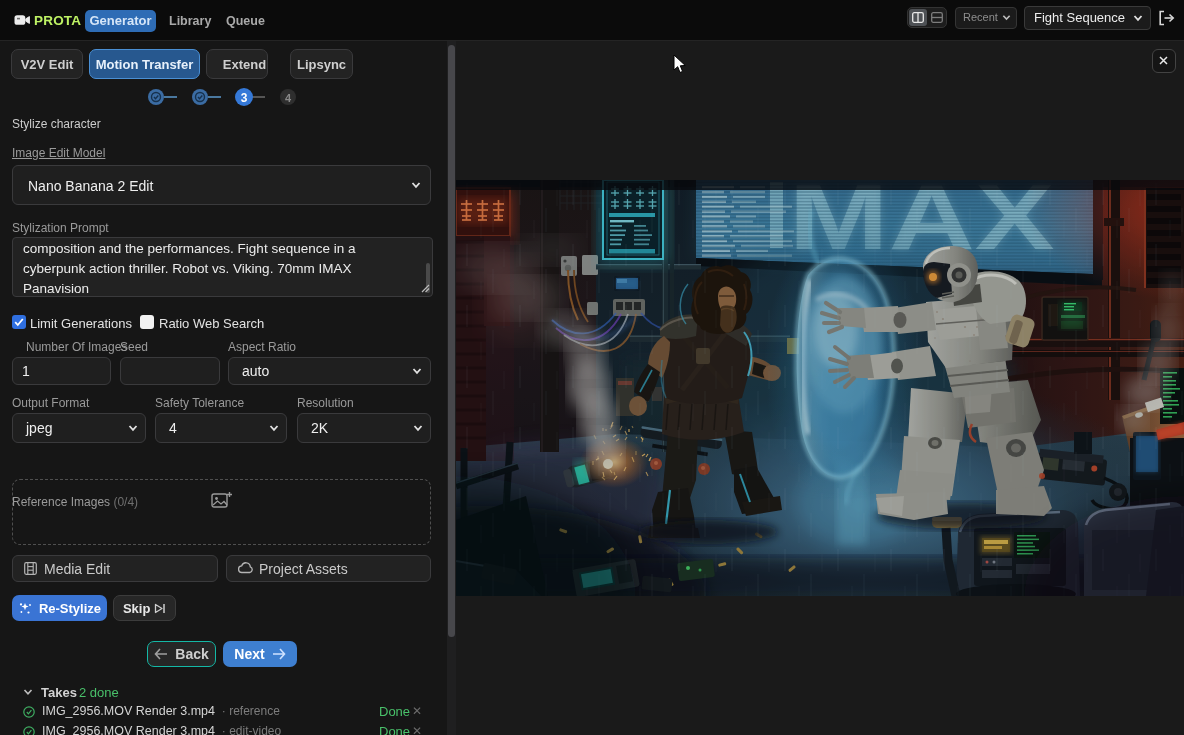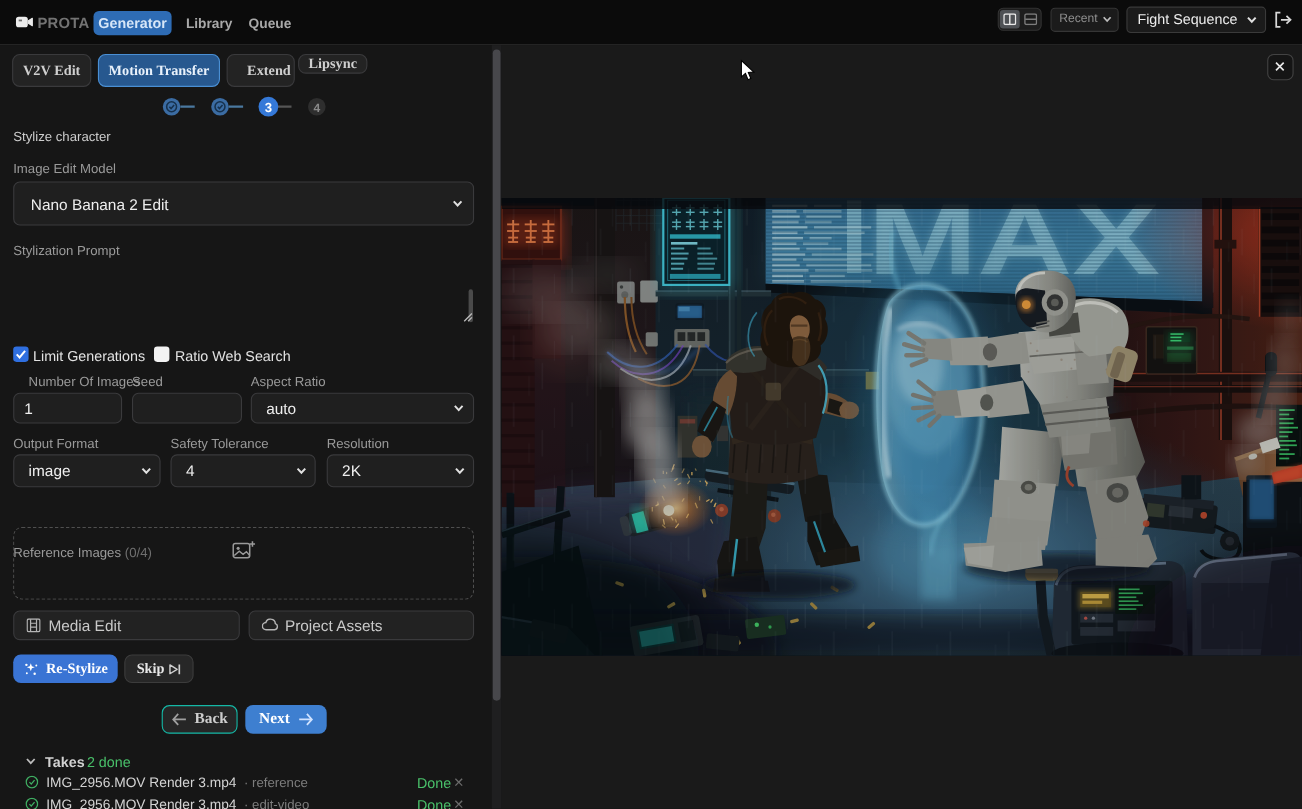--- a/index.html
+++ b/index.html
@@ -8,32 +8,32 @@
   .abs { position:absolute; }
   #nav { position:absolute; left:0; top:0; width:1184px; height:41px; background:#0b0b0b; border-bottom:1px solid #242424; }
   #left { position:absolute; left:0; top:41px; width:447px; height:694px; background:#161616; }
   #lsb { position:absolute; left:447px; top:41px; width:9px; height:694px; background:#1f1f20; }
   #lsb .thumb { position:absolute; left:1px; top:4px; width:7px; height:592px; background:#47474b; border-radius:4px; }
   #right { position:absolute; left:456px; top:41px; width:728px; height:694px; background:#1a1a1a; }
   .lbl { position:absolute; color:#9a9a9a; font-size:12px; }
   .ctl { position:absolute; background:#1f1f1f; border:1px solid #3a3a3c; border-radius:6px; color:#e8e8e8; font-size:13px; }
   .chev { position:absolute; width:10px; height:10px; }
   .btn { position:absolute; border-radius:7px; font-weight:bold; font-size:13px;
-     display:flex; align-items:center; justify-content:center;font-family:Liberation Serif, serif; }
+     display:flex; align-items:center; justify-content:center; }
 </style>
 </head>
 <body>
 <div id="nav">
 
   <svg class="abs" style="left:14px;top:12px" width="16" height="16" viewBox="0 0 16 16">
     <rect x="0.5" y="3.2" width="10.8" height="9.6" rx="2.6" fill="#ececec"></rect>
     <path d="M11.8 6.8 L15.4 4.6 L15.4 11.4 L11.8 9.2 Z" fill="#ececec" stroke="#ececec" stroke-width="1" stroke-linejoin="round"></path>
     <rect x="3" y="5.8" width="3" height="1.6" fill="#0b0b0b" opacity="0.55"></rect>
   </svg>
-  <div class="abs" style="left:34px;top:13px;color:#737373;font-size:13.5px;font-weight:bold;letter-spacing:0.2px;">PROTA</div>
+  <div class="abs" style="left:34px;top:13px;color:#bef264;font-size:13.5px;font-weight:bold;letter-spacing:0.2px;">PROTA</div>
   <div class="abs" style="left:85px;top:10px;width:71px;height:22px;background:#2e6cb5;border-radius:5px;color:#d6e6f8;font-size:13px;font-weight:bold;text-align:center;line-height:22px;">Generator</div>
   <div class="abs" style="left:169px;top:14px;color:#a9a9a9;font-size:12.5px;font-weight:bold;">Library</div>
   <div class="abs" style="left:226px;top:14px;color:#a9a9a9;font-size:12.5px;font-weight:bold;">Queue</div>
 
   <div class="abs" style="left:907px;top:7px;width:40px;height:21px;background:#1d1d1d;border:1px solid #333;border-radius:5px;"></div>
   <div class="abs" style="left:909px;top:9px;width:18px;height:17px;background:#4e5155;border-radius:3px;"></div>
   <svg class="abs" style="left:912px;top:12px" width="12" height="11" viewBox="0 0 12 11">
     <rect x="0.7" y="0.7" width="10.6" height="9.6" rx="1.5" fill="none" stroke="#e8e8e8" stroke-width="1.3"></rect>
     <line x1="6" y1="1" x2="6" y2="10" stroke="#e8e8e8" stroke-width="1.3"></line>
   </svg>
@@ -59,46 +59,49 @@
     <line x1="6.5" y1="8" x2="15" y2="8" stroke="#d8d8d8" stroke-width="1.6"></line>
     <path d="M11.5 4.5 L15.2 8 L11.5 11.5" fill="none" stroke="#d8d8d8" stroke-width="1.6"></path>
   </svg>
 </div>
 
 <div id="left">
 
   <div class="btn" style="left:11px;top:8px;width:72px;height:30px;background:#232323;border:1px solid #3a3a3c;color:#cfcfcf;">V2V Edit</div>
   <div class="btn" style="left:89px;top:8px;width:111px;height:30px;background:#27588f;border:1px solid #4a8fd4;color:#e8f1fb;">Motion Transfer</div>
   <div class="btn" style="left:206px;top:8px;width:62px;height:30px;background:#232323;border:1px solid #3a3a3c;color:#cfcfcf;padding-left:15px;">Extend</div>
-  <div class="btn" style="left:271px;top:8px;width:63px;height:18px;background:#232323;border:1px solid #3a3a3c;color:#cfcfcf;">Lipsync</div>
+  <div class="btn" style="left:290px;top:8px;width:63px;height:30px;background:#232323;border:1px solid #3a3a3c;color:#cfcfcf;">Lipsync</div>
 
   <svg class="abs" style="left:140px;top:40px" width="170" height="32" viewBox="0 0 170 32">
     <line x1="24" y1="16" x2="37" y2="16" stroke="#4a789f" stroke-width="2"></line>
     <line x1="68" y1="16" x2="81" y2="16" stroke="#4a789f" stroke-width="2"></line>
     <line x1="112" y1="16" x2="125" y2="16" stroke="#555" stroke-width="2"></line>
     <circle cx="16" cy="16" r="8" fill="#3b6ca3"></circle>
     <circle cx="16" cy="16" r="4.5" fill="none" stroke="#16314d" stroke-width="1.4"></circle>
     <path d="M14 16 l1.5 1.7 l2.8 -3.2" fill="none" stroke="#16314d" stroke-width="1.4"></path>
     <circle cx="60" cy="16" r="8" fill="#3b6ca3"></circle>
     <circle cx="60" cy="16" r="4.5" fill="none" stroke="#16314d" stroke-width="1.4"></circle>
     <path d="M58 16 l1.5 1.7 l2.8 -3.2" fill="none" stroke="#16314d" stroke-width="1.4"></path>
     <circle cx="104" cy="16" r="9" fill="#3579d8"></circle>
     <text x="104" y="20.5" font-family="Liberation Sans" font-size="12" font-weight="bold" fill="#fff" text-anchor="middle">3</text>
     <circle cx="148" cy="16" r="8" fill="#2e2e2e"></circle>
     <text x="148" y="20.5" font-family="Liberation Sans" font-size="11" font-weight="bold" fill="#8a8a8a" text-anchor="middle">4</text>
   </svg>
 
   <div class="abs" style="left:12px;top:76px;color:#cdcdcd;font-size:12px;">Stylize character</div>
-  <div class="lbl" style="left:12px;top:105px;">Image Edit Model</div>
+  <div class="lbl" style="left:12px;top:105px;text-decoration:underline;">Image Edit Model</div>
   <div class="ctl" style="left:12px;top:124px;width:419px;height:40px;"></div>
   <div class="abs" style="left:28px;top:137px;color:#eee;font-size:14px;">Nano Banana 2 Edit</div>
   <svg class="chev" style="left:411px;top:139px" viewBox="0 0 10 10">
       <path d="M1.5 3 L5 6.8 L8.5 3" fill="none" stroke="#e0e0e0" stroke-width="1.8"></path>
     </svg>
   <div class="lbl" style="left:12px;top:180px;">Stylization Prompt</div>
+  <div class="ctl" style="left:12px;top:196px;width:421px;height:60px;border-radius:4px;background:#222222;overflow:hidden;">
+    <div style="padding:1px 24px 0 10px;font-size:13.5px;line-height:19.8px;color:#ececec;">composition and the performances. Fight sequence in a cyberpunk action thriller. Robot vs. Viking. 70mm IMAX Panavision</div>
+  </div>
   <div class="abs" style="left:426px;top:222px;width:4px;height:30px;background:#4a4a4a;border-radius:2px;"></div>
   <svg class="abs" style="left:421px;top:243px" width="9" height="9" viewBox="0 0 9 9">
     <path d="M8 1 L1 8 M8 4.5 L4.5 8" stroke="#bbb" stroke-width="1.2"></path>
   </svg>
 
   <div class="abs" style="left:12px;top:274px;width:14px;height:14px;background:#2f6fe0;border-radius:3px;">
     <svg width="14" height="14" viewBox="0 0 14 14">
         <path d="M3.2 7.2 l2.6 2.8 l5 -6" fill="none" stroke="#fff" stroke-width="1.8"></path>
       </svg>
   </div>
@@ -115,21 +118,21 @@
   <div class="ctl" style="left:228px;top:316px;width:203px;height:28px;"></div>
   <div class="abs" style="left:242px;top:322px;color:#eee;font-size:14px;">auto</div>
   <svg class="chev" style="left:412px;top:325px" viewBox="0 0 10 10">
       <path d="M1.5 3 L5 6.8 L8.5 3" fill="none" stroke="#e0e0e0" stroke-width="1.8"></path>
     </svg>
 
   <div class="lbl" style="left:12px;top:355px;">Output Format</div>
   <div class="lbl" style="left:155px;top:355px;">Safety Tolerance</div>
   <div class="lbl" style="left:297px;top:355px;">Resolution</div>
   <div class="ctl" style="left:12px;top:372px;width:134px;height:30px;"></div>
-  <div class="abs" style="left:26px;top:379px;color:#eee;font-size:14px;">image</div>
+  <div class="abs" style="left:26px;top:379px;color:#eee;font-size:14px;">jpeg</div>
   <svg class="chev" style="left:128px;top:382px" viewBox="0 0 10 10">
       <path d="M1.5 3 L5 6.8 L8.5 3" fill="none" stroke="#e0e0e0" stroke-width="1.8"></path>
     </svg>
   <div class="ctl" style="left:155px;top:372px;width:132px;height:30px;"></div>
   <div class="abs" style="left:169px;top:379px;color:#eee;font-size:14px;">4</div>
   <svg class="chev" style="left:269px;top:382px" viewBox="0 0 10 10">
       <path d="M1.5 3 L5 6.8 L8.5 3" fill="none" stroke="#e0e0e0" stroke-width="1.8"></path>
     </svg>
   <div class="ctl" style="left:297px;top:372px;width:134px;height:30px;"></div>
   <div class="abs" style="left:311px;top:379px;color:#eee;font-size:14px;">2K</div>

